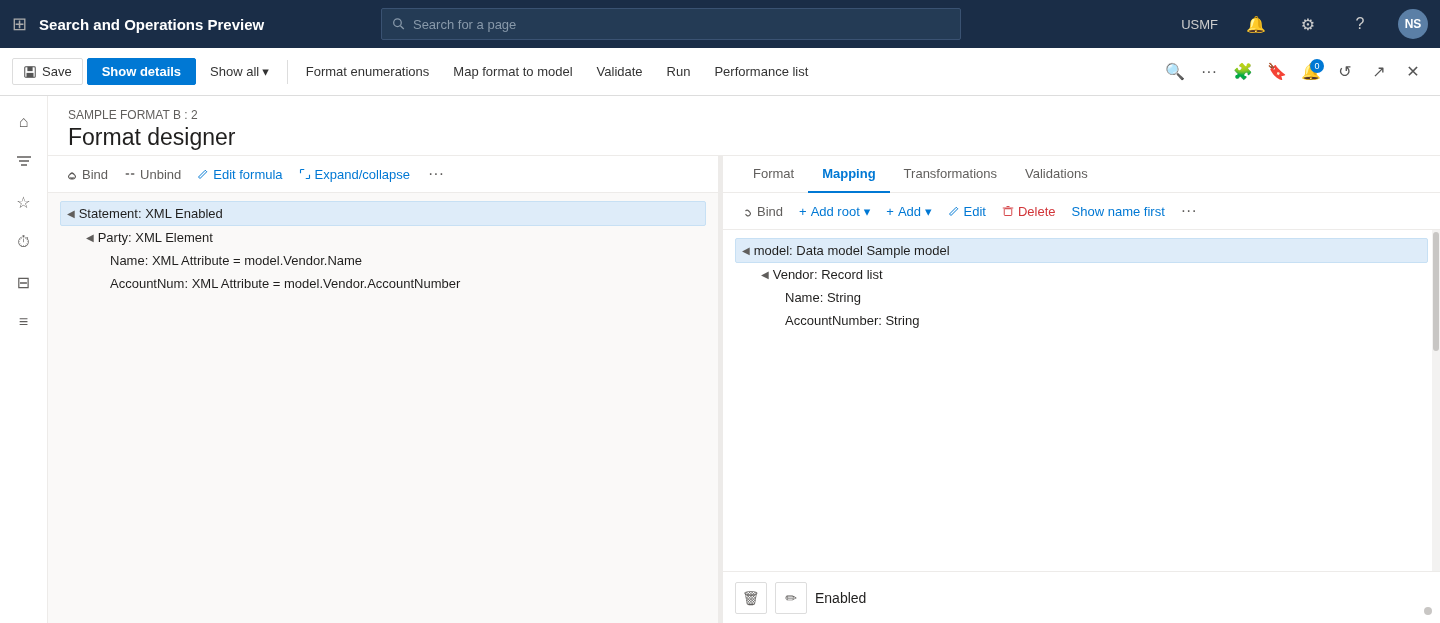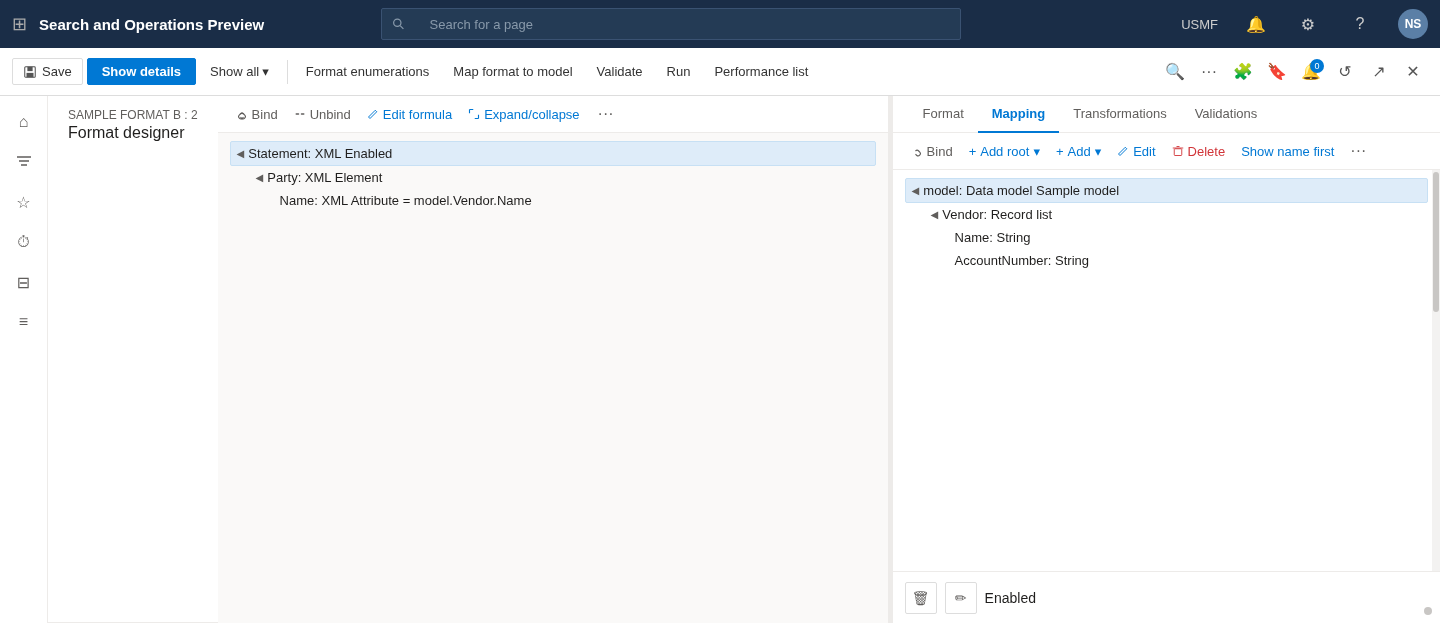--- a/index.html
+++ b/index.html
@@ -9,21 +9,21 @@
     .top-nav {
       display: flex; align-items: center;
       background: #1a2d47; color: white;
       height: 48px; padding: 0 12px; gap: 12px;
     }
     .top-nav .app-icon { color: #aaa; font-size: 18px; cursor: pointer; }
     .top-nav .app-title { font-size: 15px; font-weight: 600; color: white; white-space: nowrap; }
     .top-nav .search-bar {
       flex: 1; max-width: 580px; margin: 0 auto;
       background: #243b55; border: 1px solid #3a5272; border-radius: 2px;
-      display: flex; align-items: center; padding: 0 10px; gap: 25px; height: 32px;
+      display: flex; align-items: center; padding: 0 10px; gap: 8px; height: 32px;
     }
     .top-nav .search-bar input {
       background: transparent; border: none; color: #ccc; font-size: 13px; outline: none; width: 100%;
     }
     .top-nav .search-bar input::placeholder { color: #8899aa; }
     .top-nav .nav-right { display: flex; align-items: center; gap: 24px; margin-left: auto; }
     .top-nav .nav-right .org-label { font-size: 13px; color: #ccc; }
     .top-nav .nav-right .icon-btn {
       background: none; border: none; color: #ccc; cursor: pointer; font-size: 16px;
       display: flex; align-items: center; justify-content: center; width: 28px; height: 28px;
@@ -83,26 +83,26 @@
       display: flex; flex-direction: column; align-items: center;
       padding-top: 8px; gap: 4px;
     }
     .left-sidebar .side-icon {
       width: 36px; height: 36px; border-radius: 2px;
       display: flex; align-items: center; justify-content: center;
       cursor: pointer; color: #605e5c; font-size: 16px;
     }
 
     
-    .content-area { flex: 1; display: flex; flex-direction: row; overflow: hidden; background: #a3a3a3; }
+    .content-area { flex: 1; display: flex; flex-direction: column; overflow: hidden; background: #a3a3a3; }
 
     
     .page-header { padding: 12px 20px 4px 20px; background: white; border-bottom: 1px solid #edebe9; }
     .page-header .breadcrumb { font-size: 12px; color: #605e5c; }
-    .page-header .page-title { font-size: 16px; font-weight: 300; color: #201f1e; margin-top: 2px; }
+    .page-header .page-title { font-size: 23px; font-weight: 300; color: #201f1e; margin-top: 2px; }
 
     
     .split-pane { display: flex; flex: 1; overflow: hidden; }
 
     
     .left-pane { width: 670px; display: flex; flex-direction: column; overflow: hidden; }
 
     
     .left-toolbar {
       display: flex; align-items: center; gap: 4px;
@@ -316,20 +316,24 @@
             <span class="indent" style="width:20px"></span>
             <span class="toggle">◀</span>
             <span class="item-label">Party: XML Element</span>
           </div>
 
           <div class="tree-item">
             <span class="indent" style="width:44px"></span>
             <span class="item-label">Name: XML Attribute = model.Vendor.Name</span>
           </div>
 
+          <div class="tree-item">
+            <span class="indent" style="width:44px"></span>
+            <span class="item-label">AccountNum: XML Attribute = model.Vendor.AccountNumber</span>
+          </div>
         </div>
       </div>
 
       <div class="splitter"></div>
 
       <div class="right-pane">
 
         <div class="tabs-bar">
           <div class="tab">Format</div>
           <div class="tab active">Mapping</div>

